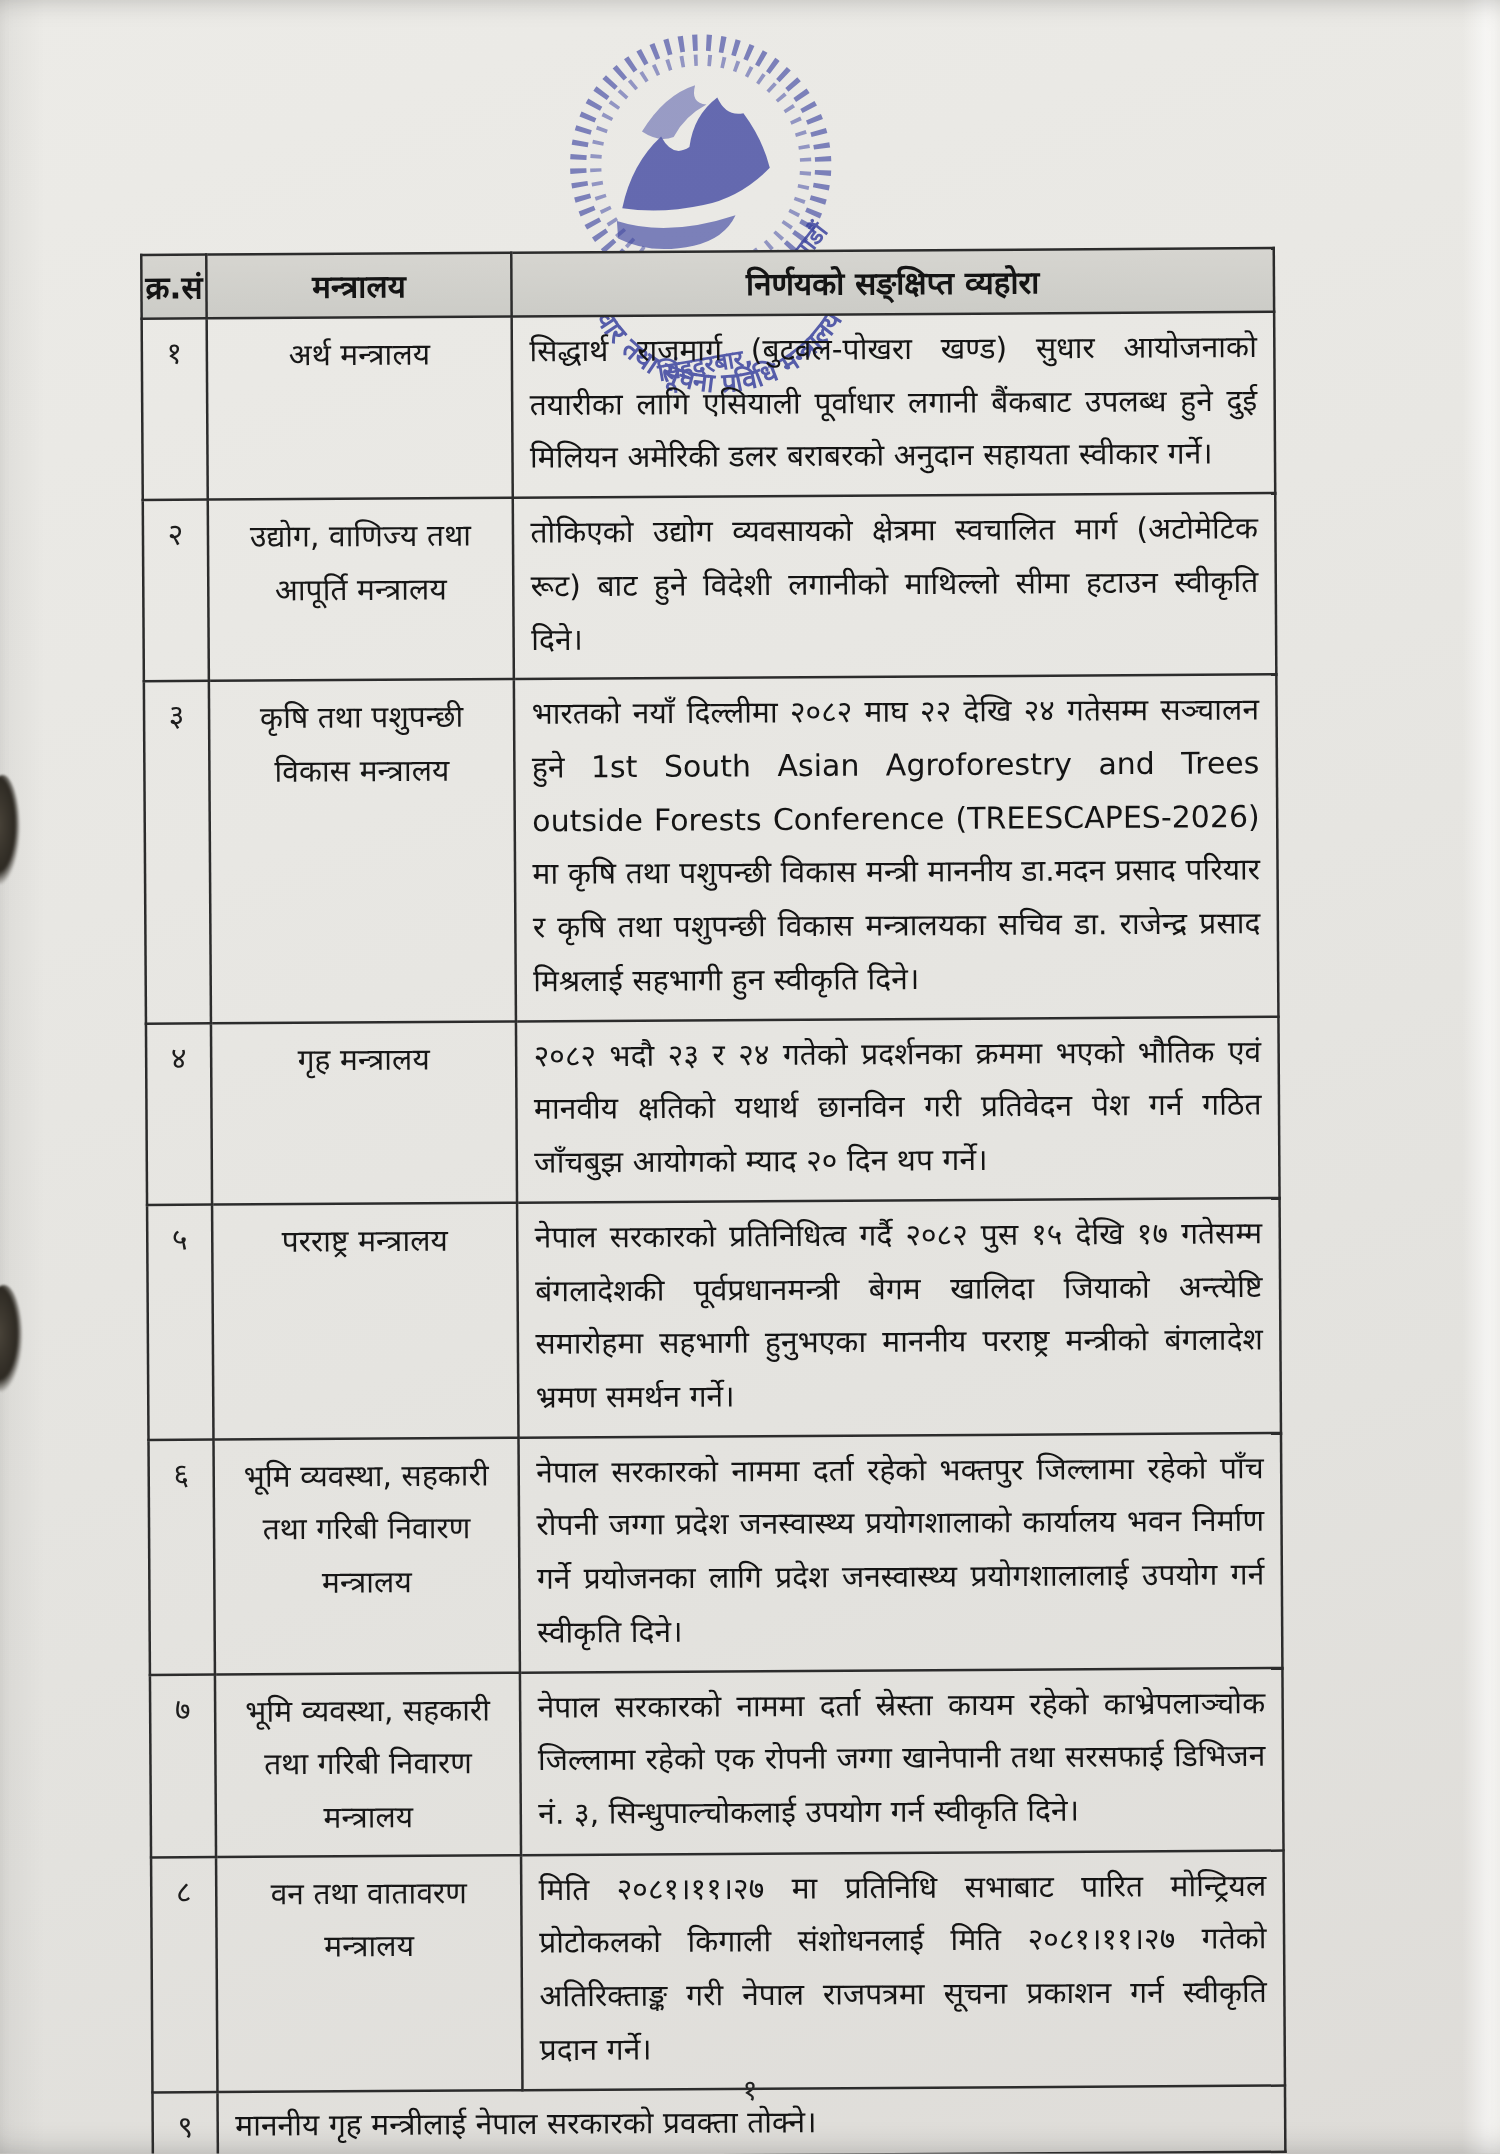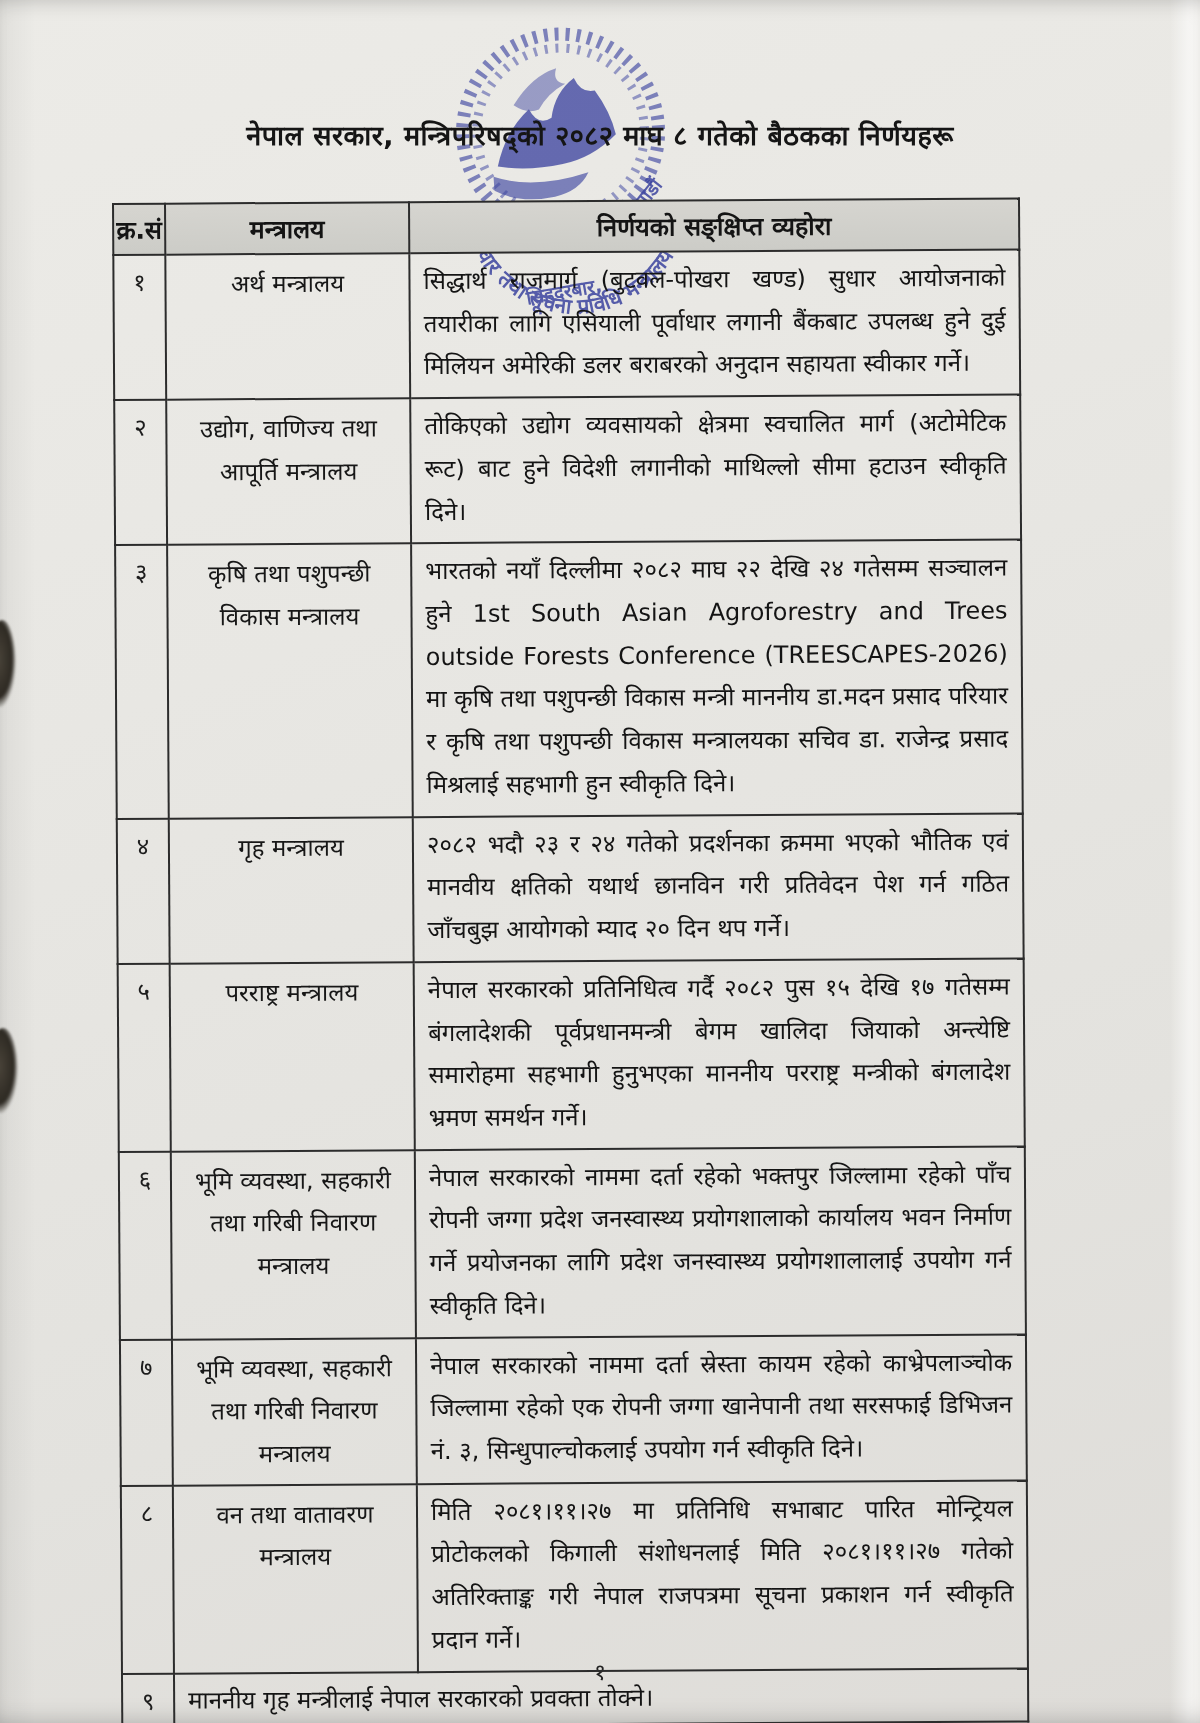--- a/index.html
+++ b/index.html
@@ -99,21 +99,20 @@
       <g fill="#2b35a8" opacity="0.85" font-size="21" font-weight="bold" font-family="'DejaVu Sans','Liberation Sans',sans-serif">
         <text>
           <textPath href="#ringPathBottom" startOffset="6%" id="stamp-ring-textpath">सञ्चार तथा सूचना प्रविधि मन्त्रालय</textPath>
         </text>
         <text x="222" y="236" transform="rotate(-48 222 236)" font-size="19" id="stamp-side-text">काठमाडौं</text>
         <text x="120" y="300" transform="rotate(-6 120 300)" font-size="19" id="stamp-bottom-text">सिंहदरबार,</text>
       </g>
     </svg>
   </div>
 
-  <div class="doc-title">नेपाल सरकार, मन्त्रिपरिषद्को २०८२ माघ ८ गतेको बैठकका निर्णयहरू</div>
 
   <div class="table-wrap">
     <table class="decisions">
       <colgroup>
           <col class="c-sn">
           <col class="c-ministry">
           <col>
         </colgroup>
       <tbody>
           <tr>

